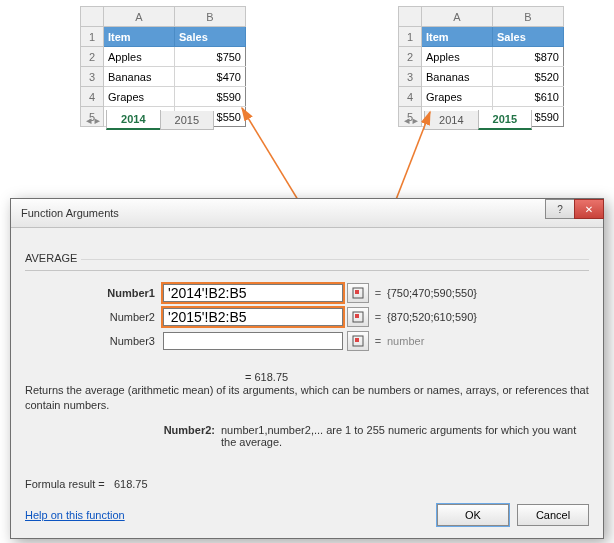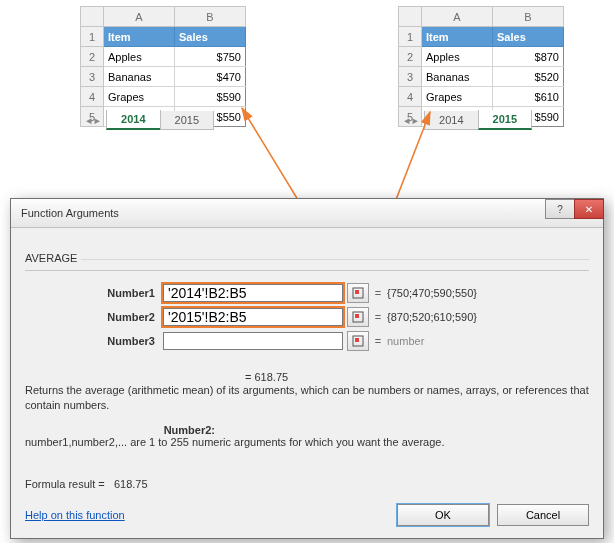--- a/index.html
+++ b/index.html
@@ -125,21 +125,21 @@
     align-items: center;
     height: 24px;
   }
   .arg-label {
     width: 130px;
     text-align: right;
     padding-right: 8px;
     font-weight: bold;
     color: #333;
   }
-  .arg-label.light { font-weight: bold; }
+  .arg-label.light { font-weight: normal; }
   .arg-input {
     width: 180px;
     height: 18px;
     border: 1px solid #7a7a7a;
     background: #fff;
     font-family: inherit;
     font-size: 14px;
     padding: 0 4px;
     box-sizing: border-box;
   }
@@ -164,38 +164,37 @@
     text-align: left;
   }
   .desc {
     margin-top: 0;
     color: #333;
     line-height: 1.4;
   }
   .desc2 {
     margin-top: 10px;
     display: flex;
-    flex-direction: column;
   }
   .desc2 .lbl { width: 190px; text-align: right; font-weight: bold; padding-right: 6px;}
   .desc2 .txt { flex: 1; }
   .footer {
     margin-top: 30px;
     display: flex;
     align-items: flex-start;
   }
   .footer .res { flex: 1; color: #333; }
   .linkrow {
     margin-top: 14px;
     display: flex;
     align-items: center;
   }
   .linkrow a { color: #0b54c1; flex:1;}
   .btn {
-    width: 92px;
+    width: 72px;
     height: 22px;
     border: 1px solid #8a8a8a;
     background: linear-gradient(#fdfdfd,#e4e4e4);
     margin-left: 8px;
     font-family: inherit;
     font-size: 11px;
   }
   .btn.ok { box-shadow: 0 0 0 1px #6aa8e6; }
   svg.arrows { position:absolute; left:0; top:0; pointer-events:none;}
 </style>

